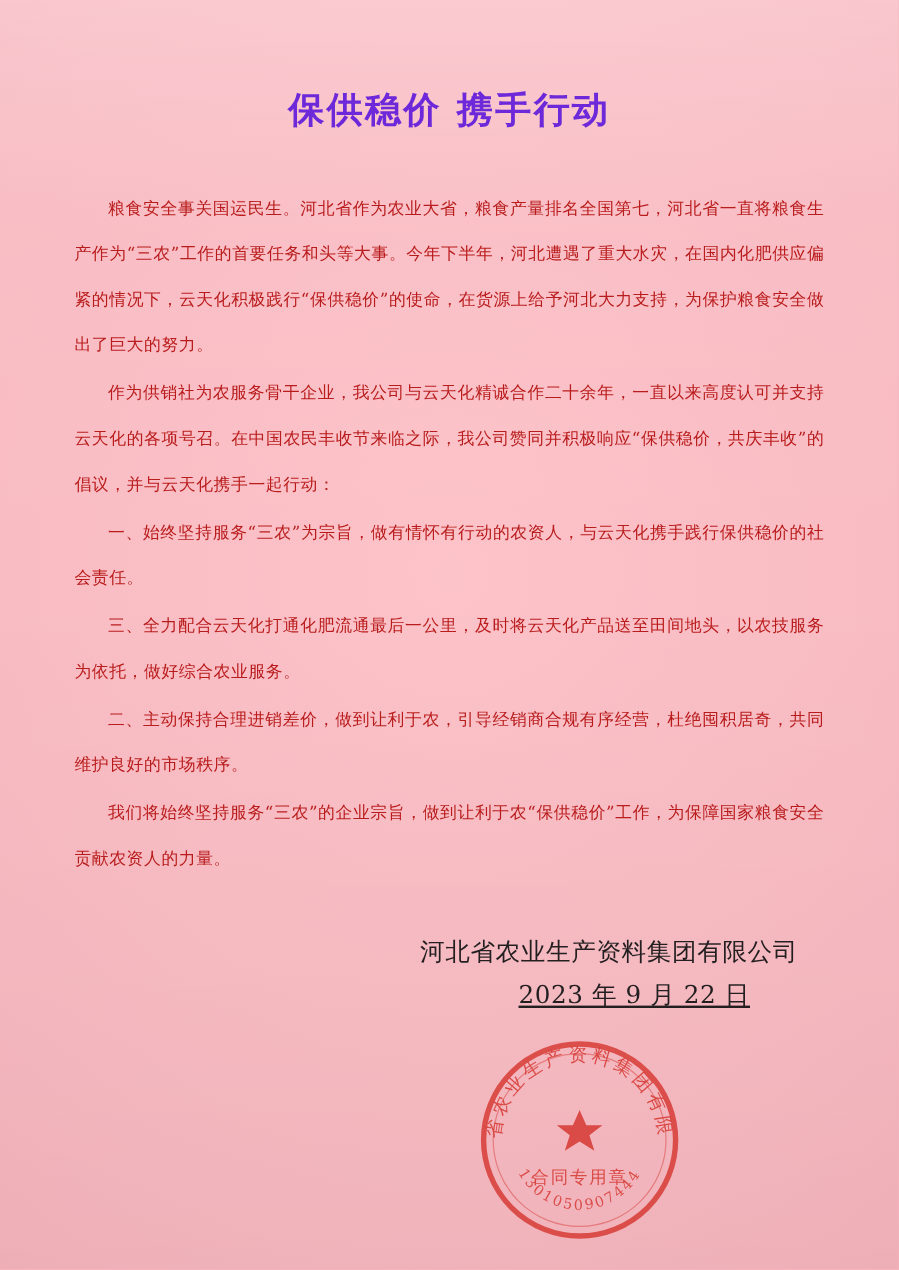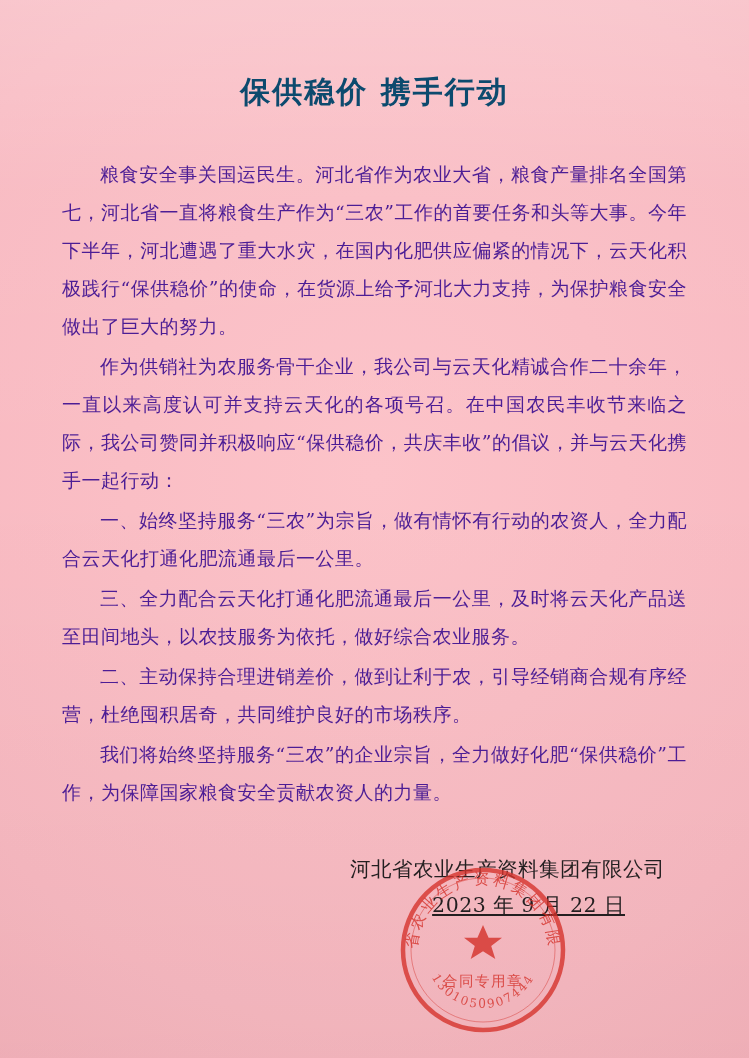--- a/index.html
+++ b/index.html
@@ -34,31 +34,31 @@
     padding: 0 62px;
     box-sizing: border-box;
   }
   .doc-title {
     margin: 0;
     padding-top: 72px;
     text-align: center;
     font-size: 30px;
     font-weight: bold;
     letter-spacing: 2px;
-    color: #0c4a6e;
+    color: #6d28d9;
     font-family: "DejaVu Serif", "Liberation Serif", serif;
   }
   .body-block {
     margin-top: 42px;
   }
   .para {
     margin: 0 0 2px 0;
-    font-size: 19px;
+    font-size: 14px;
     line-height: 38px;
-    color: #4c1d95;
+    color: #b91c1c;
     text-indent: 2em;
     text-align: justify;
     text-justify: inter-ideograph;
     letter-spacing: 0.5px;
   }
   .signature {
     margin-top: 40px;
     text-align: right;
     position: relative;
     z-index: 1;
@@ -95,24 +95,24 @@
 
 <div class="paper"></div>
 
 <div class="sheet">
 
   <h1 class="doc-title">保供稳价 携手行动</h1>
 
   <div class="body-block">
     <p class="para">粮食安全事关国运民生。河北省作为农业大省，粮食产量排名全国第七，河北省一直将粮食生产作为“三农”工作的首要任务和头等大事。今年下半年，河北遭遇了重大水灾，在国内化肥供应偏紧的情况下，云天化积极践行“保供稳价”的使命，在货源上给予河北大力支持，为保护粮食安全做出了巨大的努力。</p>
     <p class="para">作为供销社为农服务骨干企业，我公司与云天化精诚合作二十余年，一直以来高度认可并支持云天化的各项号召。在中国农民丰收节来临之际，我公司赞同并积极响应“保供稳价，共庆丰收”的倡议，并与云天化携手一起行动：</p>
-    <p class="para">一、始终坚持服务“三农”为宗旨，做有情怀有行动的农资人，全力配合云天化打通化肥流通最后一公里。</p>
+    <p class="para">一、始终坚持服务“三农”为宗旨，做有情怀有行动的农资人，与云天化携手践行保供稳价的社会责任。</p>
     <p class="para">三、全力配合云天化打通化肥流通最后一公里，及时将云天化产品送至田间地头，以农技服务为依托，做好综合农业服务。</p>
     <p class="para">二、主动保持合理进销差价，做到让利于农，引导经销商合规有序经营，杜绝囤积居奇，共同维护良好的市场秩序。</p>
-    <p class="para">我们将始终坚持服务“三农”的企业宗旨，全力做好化肥“保供稳价”工作，为保障国家粮食安全贡献农资人的力量。</p>
+    <p class="para">我们将始终坚持服务“三农”的企业宗旨，做到让利于农“保供稳价”工作，为保障国家粮食安全贡献农资人的力量。</p>
   </div>
 
   <div class="signature">
     <div class="sig-line">河北省农业生产资料集团有限公司</div>
     <div class="sig-line sig-date">2023 年 9 月 22 日</div>
   </div>
 
 </div>
 
 <div class="seal">

